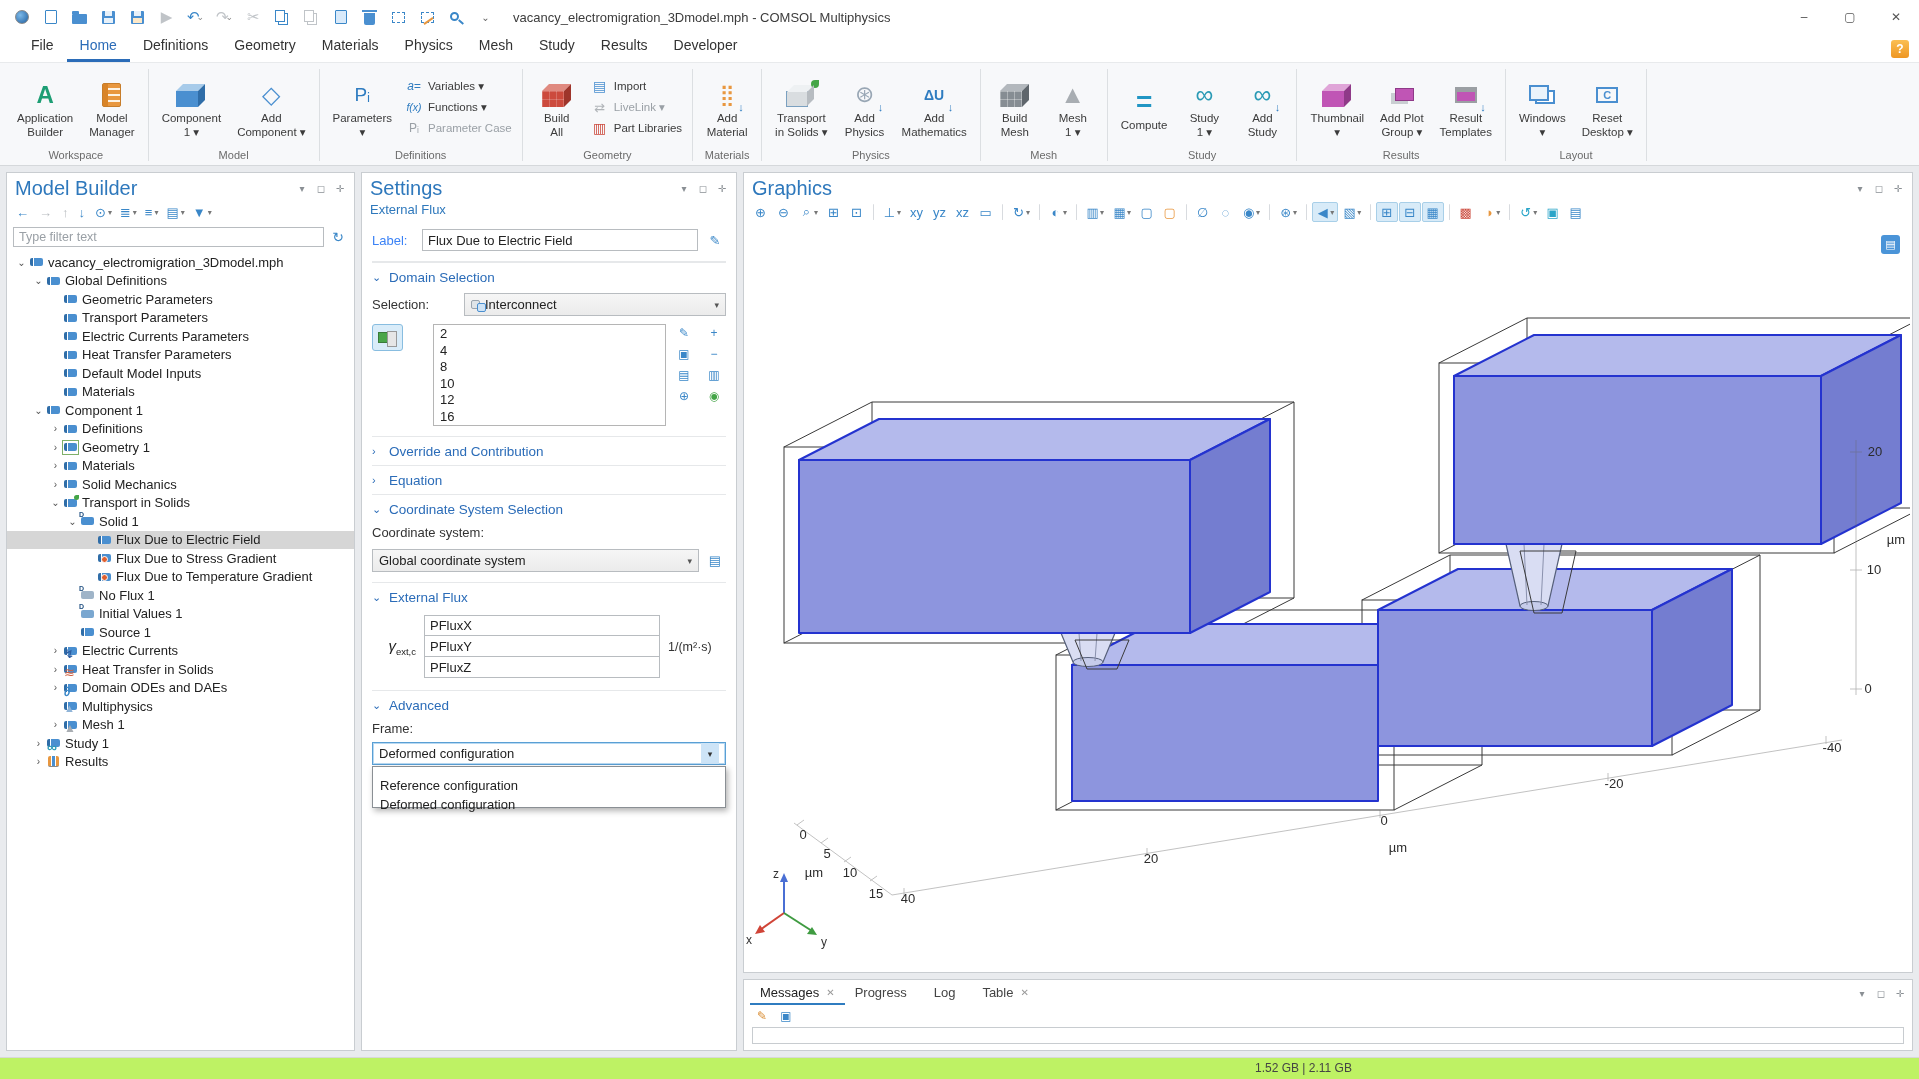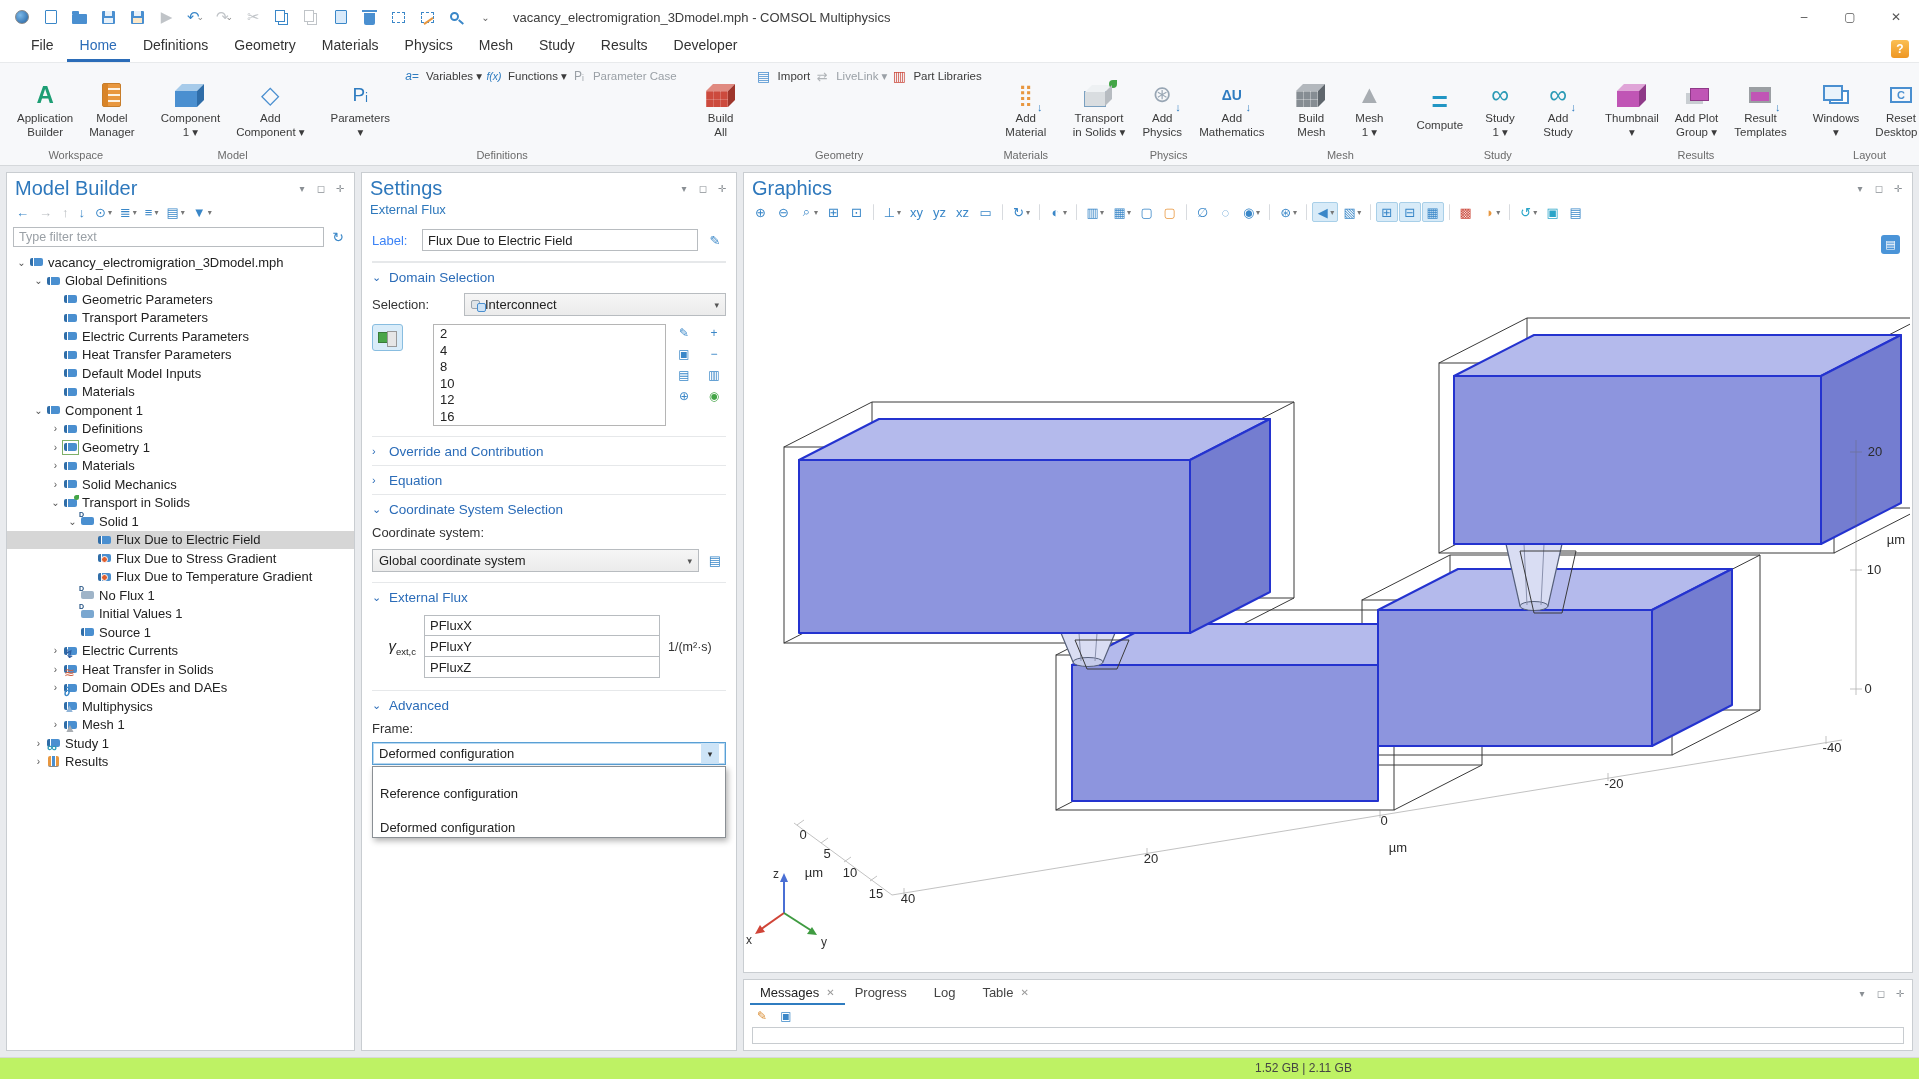--- a/index.html
+++ b/index.html
@@ -42,21 +42,21 @@
 
   
   .ribbon{height:103px;background:#f7f8fa;border-bottom:1px solid #d5d8db;display:flex;align-items:stretch;padding:2px 4px 0;flex:none}
   .rgroup{display:flex;flex-direction:column;padding:2px 6px 0}
   .rg-row{display:flex;align-items:stretch;gap:2px;flex:1}
   .rg-label{text-align:center;font-size:11px;color:#6b6b6b;height:18px;line-height:16px}
   .rsep{width:1px;background:#dcdfe2;margin:4px 0}
   .rbtn{display:flex;flex-direction:column;align-items:center;justify-content:center;padding:3px 7px 0;min-width:56px;border-radius:3px}
   .rico{height:32px;display:flex;align-items:center;justify-content:center}
   .rl1,.rl2{font-size:11.5px;line-height:14px;color:#3b3b3b;white-space:nowrap}
-  .rcol{display:flex;flex-direction:row;justify-content:center;gap:3px;padding:0 4px}
+  .rcol{display:flex;flex-direction:column;justify-content:center;gap:3px;padding:0 4px}
   .sbtn{display:flex;align-items:center;gap:5px;font-size:11.5px;color:#3b3b3b;white-space:nowrap;height:18px}
   .sbtn.dis{color:#9aa0a6}
   .sico{width:18px;display:flex;justify-content:center}
 
   .ri-appA::before{content:"A";color:#1d9e74;font-size:24px;font-weight:bold}
   .ri-cab{width:19px;height:24px;background:#e8973f;border:1px solid #c77d2a;border-radius:2px;background-image:repeating-linear-gradient(to bottom,transparent 0 4px,#fdf3e4 4px 6px);position:relative}
   .ri-cab::before{content:"";position:absolute;left:0;top:0;bottom:0;width:5px;background:#d98427}
   .cube3{width:22px;height:16px;background:var(--f,#4a8fd0);position:relative;margin:8px 8px 0 0}
   .cube3::before{content:"";position:absolute;left:0;top:-7px;width:100%;height:7px;background:var(--t,#a7cbea);transform:skewX(-45deg);transform-origin:0 100%}
   .cube3::after{content:"";position:absolute;left:100%;top:-7px;width:7px;height:100%;background:var(--r,#2f6da8);transform:skewY(-45deg);transform-origin:0 0;margin-top:7px}
@@ -181,21 +181,21 @@
   .fsym sub{font-size:9.5px;font-style:normal}
   .fields{flex:1;display:flex;flex-direction:column}
   .finput{height:21px;border:1px solid #b8bcc0;border-top-width:0;font-family:inherit;font-size:13px;padding:4px 5px;color:#222}
   .finput:first-child{border-top-width:1px}
   .funit{font-size:12.5px;color:#333;width:58px}
   .framecap{font-size:13px;padding:2px 0 6px}
   .framewrap{position:relative;padding-bottom:4px}
   .combo.focus{background:#fff;border:1px solid #5a9fd4;box-shadow:0 0 0 1px #b8d9f2 inset}
   .combo.focus .carzone{margin-left:auto;width:18px;height:21px;background:#cde4f7;display:flex;align-items:center;justify-content:center;font-size:9px;color:#333}
   .popup{position:absolute;left:0;right:0;top:100%;margin-top:-3px;background:#fff;border:1px solid #8a8f94;box-shadow:2px 3px 6px rgba(0,0,0,.3);z-index:6;padding:1px}
-  .opt{height:19px;line-height:18px;padding:16px 5px;font-size:13px;color:#222;border:1px solid transparent}
+  .opt{height:19px;line-height:18px;padding:8px 5px;font-size:13px;color:#222;border:1px solid transparent}
 
   
   .gfx-toolbar{display:flex;align-items:center;gap:1px;padding:2px 6px 3px;flex:none;flex-wrap:nowrap}
   .gbtn{display:flex;align-items:center;height:20px;padding:0 3px;border:1px solid transparent;border-radius:2px;color:#3a87c8;font-size:13px;flex:none}
   .gbtn .gi{display:flex;align-items:center;justify-content:center;min-width:13px;font-size:13px}
   .gbtn .car{font-size:8px;color:#777;margin-left:1px}
   .gbtn.m-sep{width:1px;height:16px;background:#d8dbdf;padding:0;margin:0 4px;border:none}
   .gbtn.m-on{background:#d8ebf8;border-color:#a8cfe8}
   .gbtn.m-orange{color:#e8973f}
   .gbtn.m-red{color:#cc4a3d}

